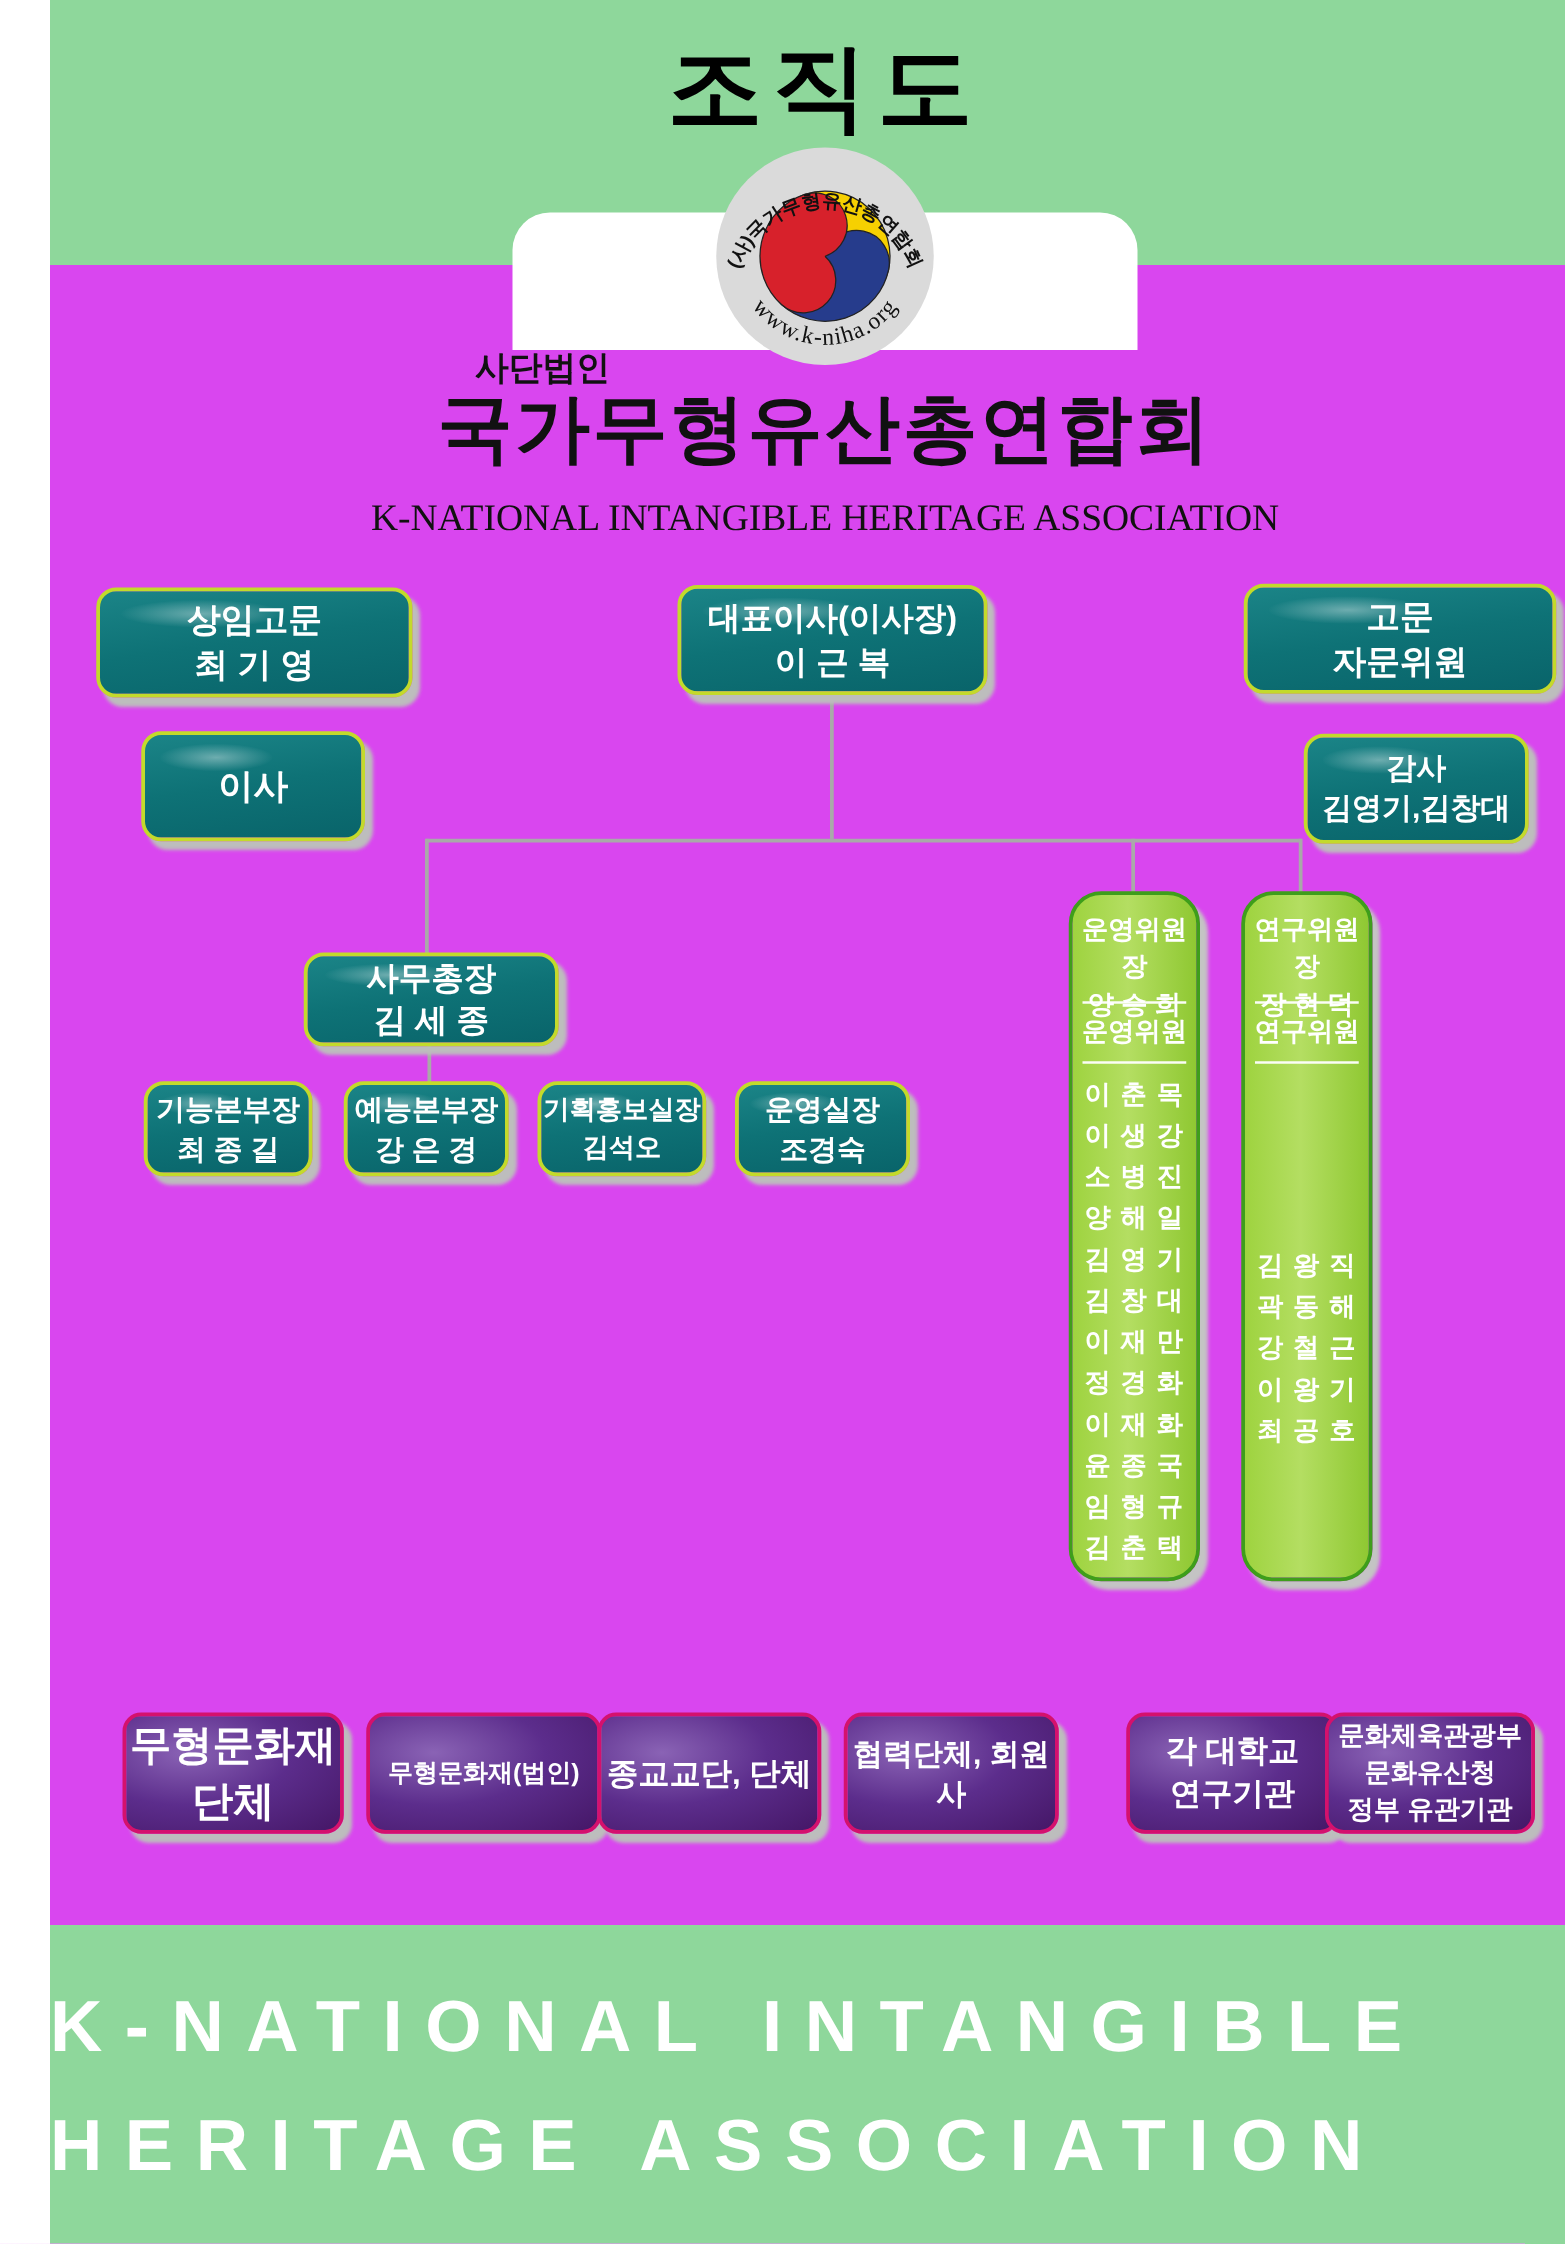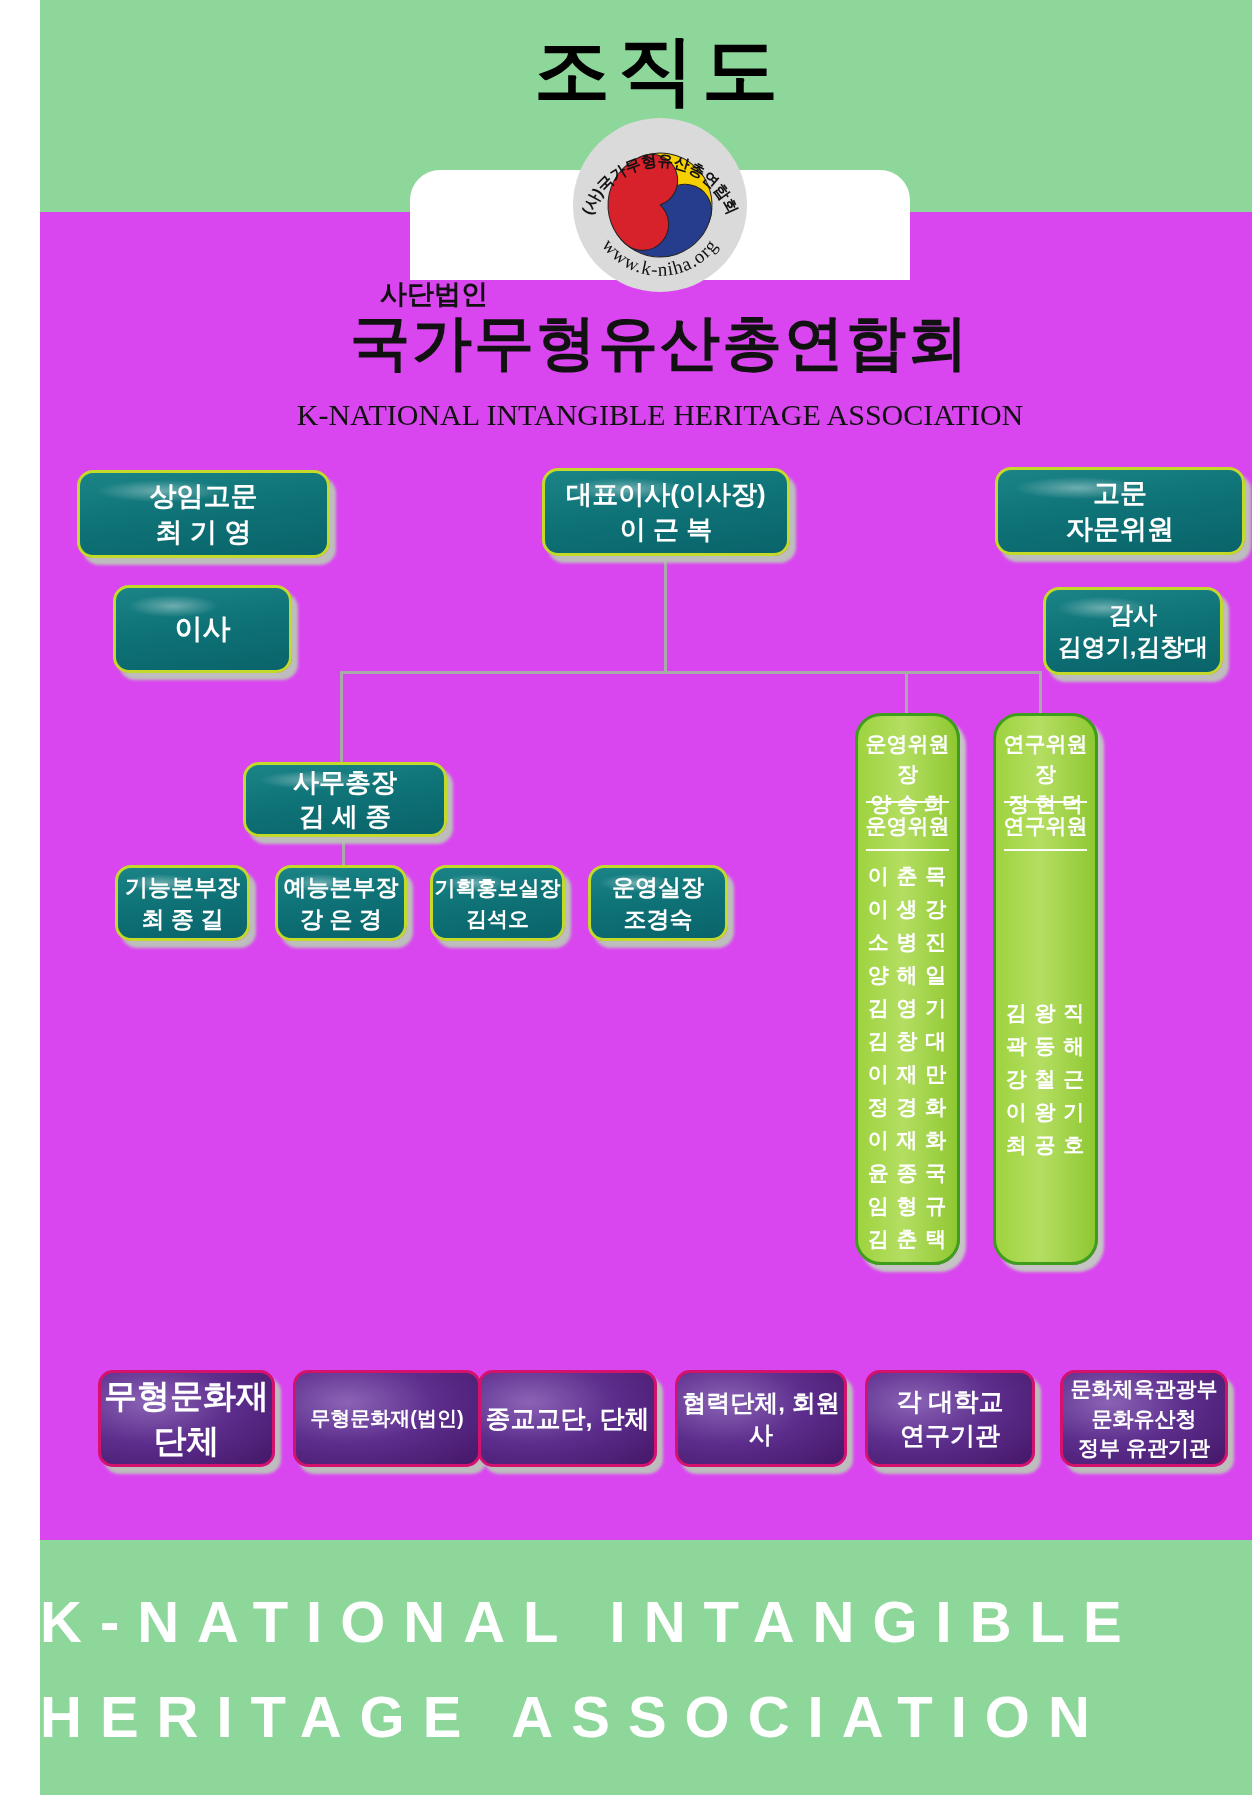--- a/index.html
+++ b/index.html
@@ -176,21 +176,21 @@
   </div>
   <div class="pbox" style="left:253px;width:188px;font-size:20px;">
     <div>무형문화재(법인)</div>
   </div>
   <div class="pbox" style="left:438px;width:179px;font-size:25px;">
     <div>종교교단, 단체</div>
   </div>
   <div class="pbox" style="left:635px;width:172px;font-size:24px;">
     <div>협력단체, 회원사</div>
   </div>
-  <div class="pbox" style="left:825px;width:170px;font-size:25px;line-height:1.35;">
+  <div class="pbox" style="left:861px;width:170px;font-size:25px;line-height:1.35;">
     <div>각 대학교</div>
     <div>연구기관</div>
   </div>
   <div class="pbox" style="left:1020px;width:168px;font-size:21px;line-height:1.4;">
     <div>문화체육관광부</div>
     <div>문화유산청</div>
     <div>정부 유관기관</div>
   </div>
 
   <div class="band-bottom"></div>

